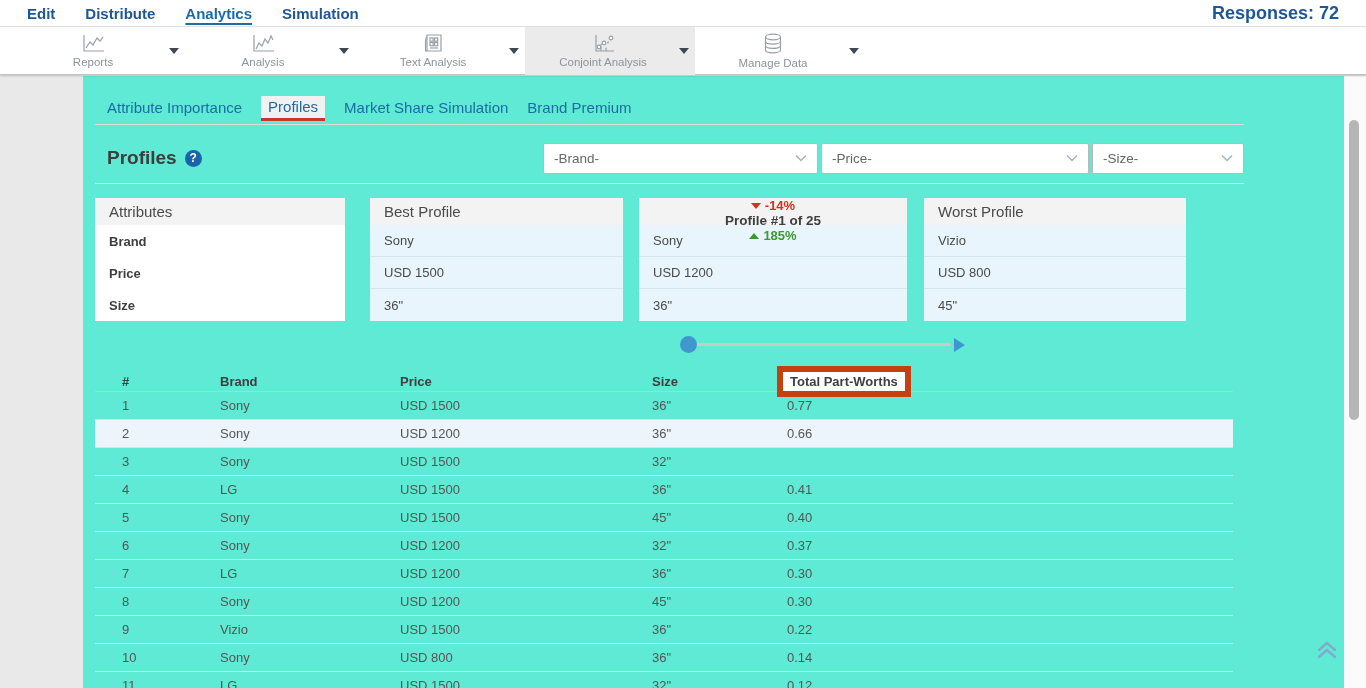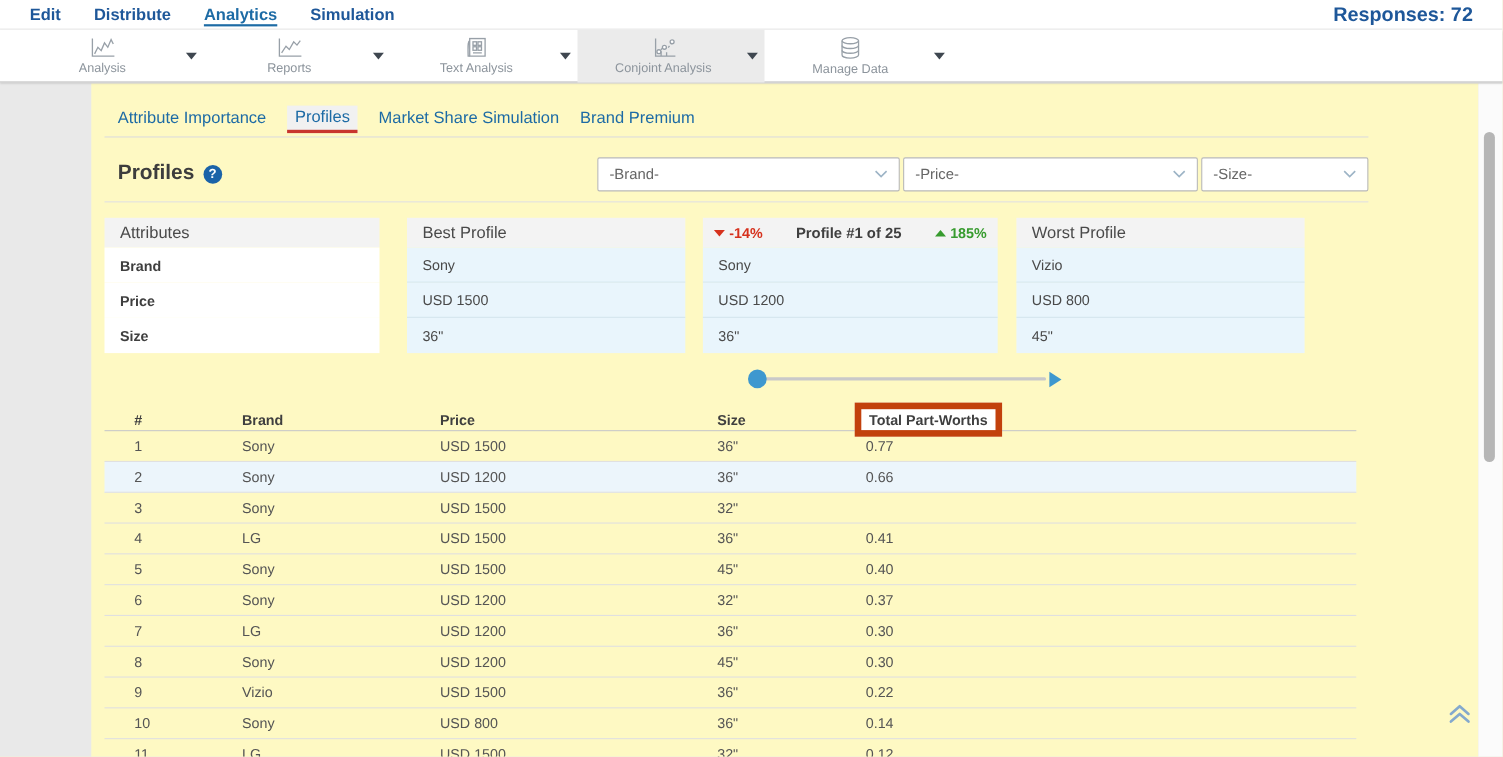--- a/index.html
+++ b/index.html
@@ -38,21 +38,21 @@
   .tool-caret {
     position: absolute; right: 6px; top: 21px; width: 0; height: 0;
     border-left: 5px solid transparent; border-right: 5px solid transparent;
     border-top: 6px solid #3f4750;
   }
   .tool-icon svg { display: block; }
 
   
   .panel {
     position: absolute; left: 83px; top: 76px; width: 1261px; height: 612px;
-    background: #fef9c3; padding: 0 100px 13px 12px; overflow: hidden;
+    background: #5eead4; padding: 0 100px 13px 12px; overflow: hidden;
   }
 
   
   .tabs-row { margin-top: 20px; display: flex; gap: 19px; align-items: flex-end; padding-left: 12px; }
   .tab { font-size: 15px; color: #1d6ba5; cursor: pointer; padding-bottom: 5px; }
   .tab.active { background: #f1f1f1; padding: 2px 7px 3px; border-bottom: 3px solid #c8362e; }
   .tabs-hr { border: none; border-top: 1px solid #dcdcdc; margin-top: 3px; }
 
   
   .heading-row { margin-top: 17px; display: flex; align-items: center; height: 32px; padding-left: 12px; }
@@ -82,21 +82,21 @@
   .card-current { margin-right: 17px; }
   .card-header {
     height: 27px; background: #f3f3f3; font-size: 15px; color: #4a4a4a;
     display: flex; align-items: center; padding: 0 10px 0 14px;
   }
   .attr-row { height: 32px; display: flex; align-items: center; padding-left: 14px;
     font-size: 13px; font-weight: 700; color: #3f3f3f; background: #fff; }
   .value-row { height: 32px; display: flex; align-items: center; padding-left: 14px;
     font-size: 13px; color: #4a4a4a; background: #e9f5fc; border-bottom: 1px solid #d3e5ee; }
   .value-row:last-child { border-bottom: none; }
-  .cp-header { justify-content: space-between; padding: 0 10px; }
+  .cp-header { justify-content: space-between; padding: 0 10px; flex-direction: column; }
   .cp-title { font-size: 13.5px; font-weight: 700; color: #3f3f3f; }
   .pct { font-size: 13px; font-weight: 700; display: flex; align-items: center; gap: 4px; }
   .pct-down { color: #d6311d; }
   .pct-up { color: #379b2e; }
   .tri-down { width: 0; height: 0; border-left: 5px solid transparent; border-right: 5px solid transparent; border-top: 6px solid #d6311d; }
   .tri-up { width: 0; height: 0; border-left: 5px solid transparent; border-right: 5px solid transparent; border-bottom: 6px solid #379b2e; }
 
   
   .slider-row { margin-top: 14px; margin-left: 585px; width: 285px; height: 18px; position: relative; }
   .slider-track { position: absolute; left: 8px; right: 14px; top: 8px; height: 3px; background: #c9c9c9; border-radius: 2px; }
@@ -134,37 +134,37 @@
   <span class="responses">Responses: 72</span>
 </div>
 
 <div class="toolbar">
 
   <div class="tool-group">
     <div class="tool-main">
       <span class="tool-icon">
         <svg width="26" height="20" viewBox="0 0 26 20" fill="none" stroke="#98a0a8" stroke-width="1.2">
           <path d="M4 1 V17 H24"></path>
-          <path d="M6 15 L9 9 L12 12 L15 5 L18 9 L21 2 L23 6"></path>
+          <path d="M6 14 L10 8 L13 11 L17 4 L20 7 L23 3"></path>
         </svg>
       </span>
-      <span class="tool-label">Analysis</span>
+      <span class="tool-label">Reports</span>
     </div>
     <span class="tool-caret"></span>
   </div>
 
   <div class="tool-group">
     <div class="tool-main">
       <span class="tool-icon">
         <svg width="26" height="20" viewBox="0 0 26 20" fill="none" stroke="#98a0a8" stroke-width="1.2">
           <path d="M4 1 V17 H24"></path>
-          <path d="M6 14 L10 8 L13 11 L17 4 L20 7 L23 3"></path>
+          <path d="M6 15 L9 9 L12 12 L15 5 L18 9 L21 2 L23 6"></path>
         </svg>
       </span>
-      <span class="tool-label">Reports</span>
+      <span class="tool-label">Analysis</span>
     </div>
     <span class="tool-caret"></span>
   </div>
 
   <div class="tool-group">
     <div class="tool-main">
       <span class="tool-icon">
         <svg width="22" height="20" viewBox="0 0 22 20" fill="none" stroke="#98a0a8" stroke-width="1.2">
           <path d="M5 1 H19 V17 H5 Z"></path>
           <path d="M5 3 C3.8 3.6 3.2 5 3.6 17 L5 17"></path>

